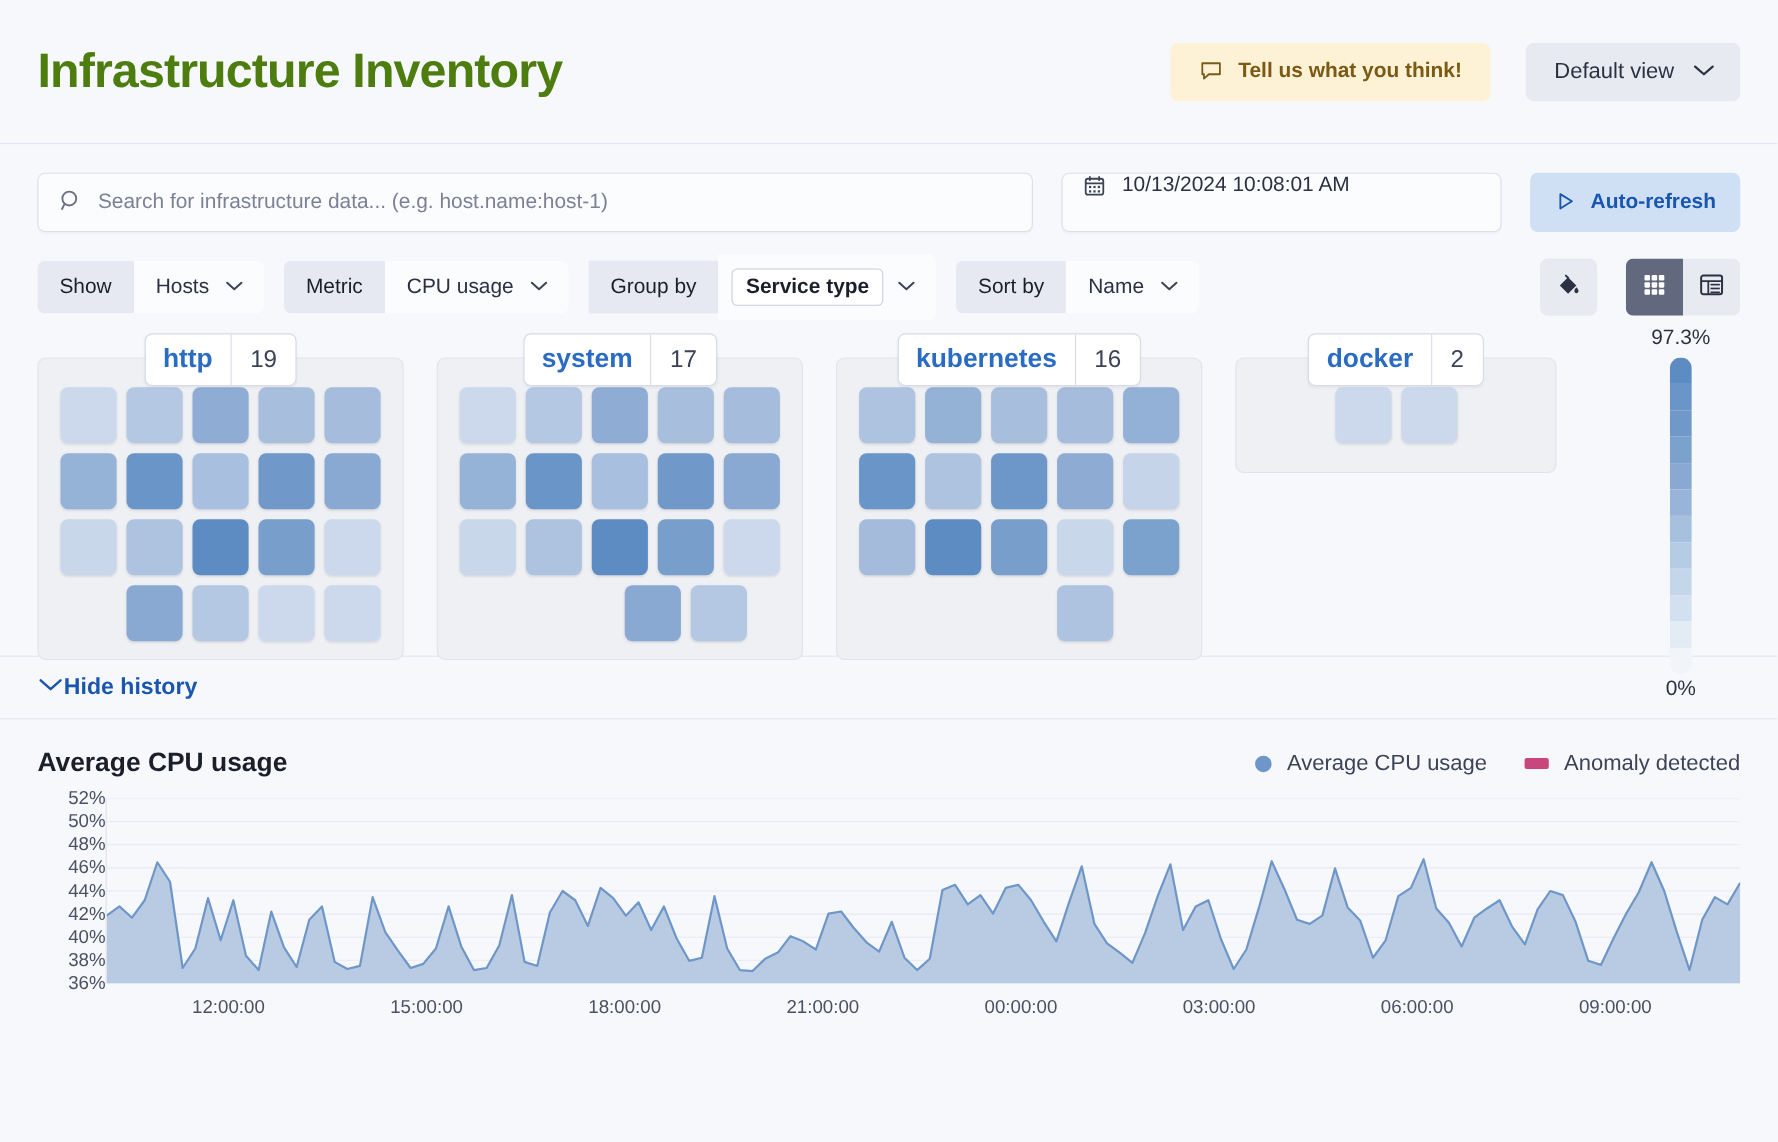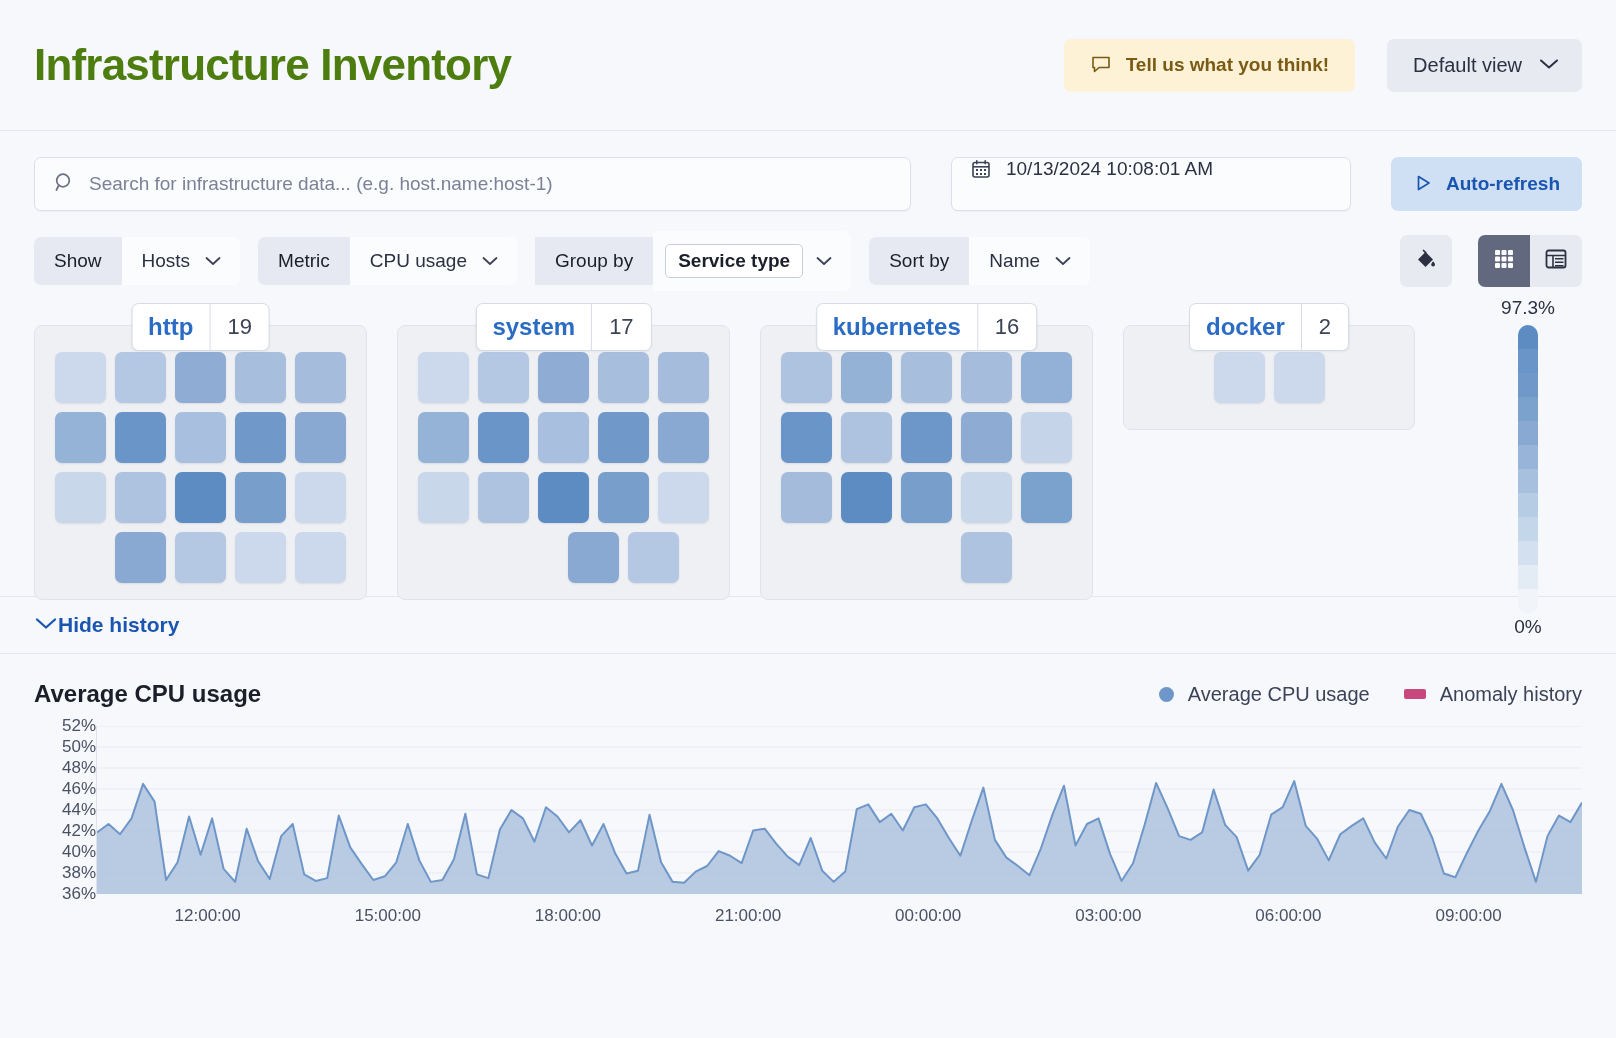--- a/index.html
+++ b/index.html
@@ -46,21 +46,21 @@
     background: #e8eaf2;
     border-radius: 7px;
     padding: 15px 22px 15px 26px;
     cursor: pointer;
     border: none;
   }
   .view-btn .lbl { font-size: 20px; color: #2c3142; white-space: nowrap; }
 
   
   .toolbar { padding: 26px 34px 0 34px; }
-  .search-row { display: flex; align-items: center; gap: 40px; }
+  .search-row { display: flex; align-items: center; gap: 26px; }
   .search-box {
     flex: 1;
     height: 54px;
     background: #fbfcfe;
     border: 1px solid #dcdfea;
     border-radius: 7px;
     display: flex; align-items: center;
     padding: 0 18px;
     gap: 14px;
     box-shadow: 0 1px 1px rgba(30,40,70,.04);
@@ -572,21 +572,21 @@
 <div class="chart-panel">
   <div class="chart-head">
     <div class="chart-title">Average CPU usage</div>
     <div class="chart-legend">
       <div class="leg-item">
         <span class="dot-blue"></span>
         <span class="lt">Average CPU usage</span>
       </div>
       <div class="leg-item">
         <span class="rect-pink"></span>
-        <span class="lt">Anomaly history</span>
+        <span class="lt">Anomaly detected</span>
       </div>
     </div>
   </div>
 
   <div class="chart-wrap">
     <div class="y-axis" id="y-axis">
         <span style="top: 0px;">52%</span>
         <span style="top: 21px;">50%</span>
         <span style="top: 42px;">48%</span>
         <span style="top: 63px;">46%</span>

